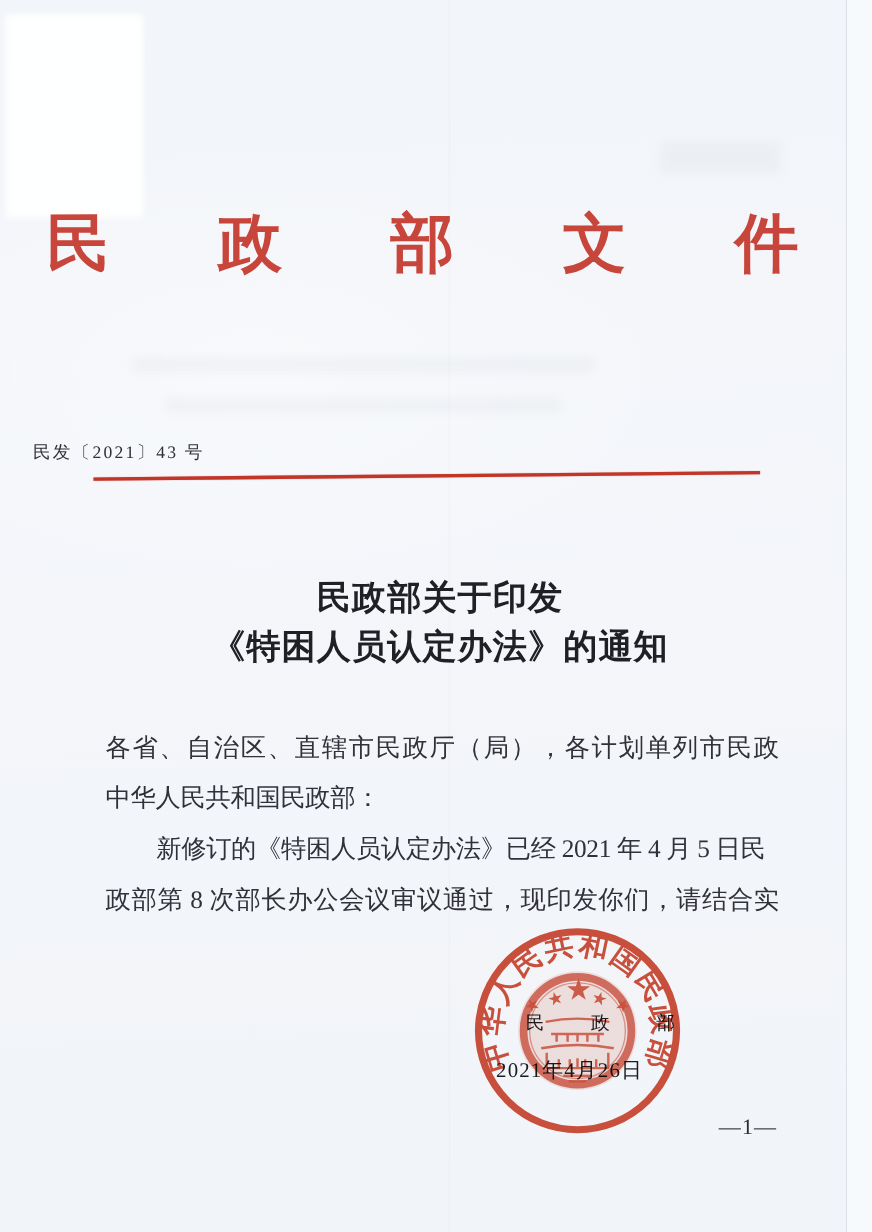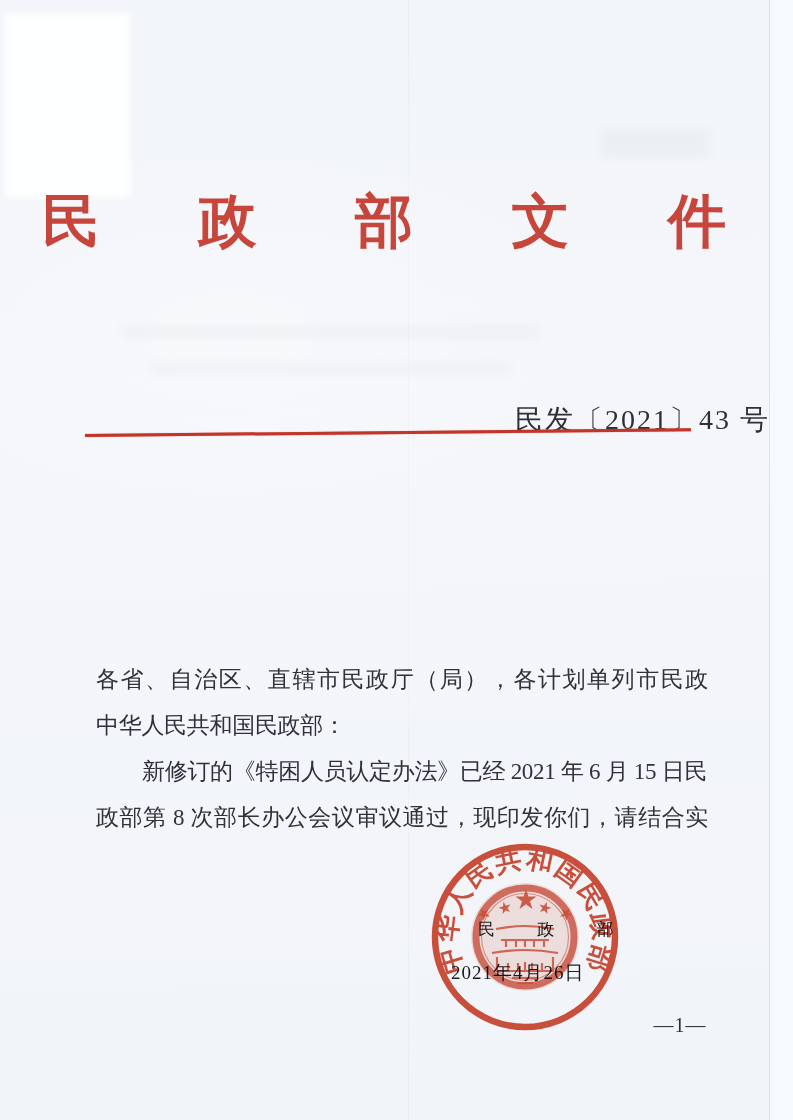--- a/index.html
+++ b/index.html
@@ -32,21 +32,21 @@
     position:absolute;left:0;top:183px;width:766px;
     text-align:center;
     font-size:58px;font-weight:bold;
     letter-spacing:42px;text-indent:42px;
     color:#c7453a;
     font-family:"Liberation Serif","DejaVu Serif",serif;
     white-space:nowrap;
   }
   .doc-number{
     position:absolute;left:30px;top:401px;width:740px;
-    text-align:right;font-size:28px;letter-spacing:2px;color:#2f2f38;
+    text-align:left;font-size:16px;letter-spacing:2px;color:#2f2f38;
     white-space:nowrap;
   }
   .red-rule{
     position:absolute;left:85px;top:434px;width:606px;height:3px;
     background:#c23529;
     transform:rotate(-0.55deg);transform-origin:left center;
     box-shadow:0 0 1px rgba(194,53,41,.6);
   }
   .doc-title{
     position:absolute;left:30px;top:522px;width:740px;
@@ -90,25 +90,29 @@
   <div class="ghost" style="left:120px;top:325px;width:420px;height:14px;"></div>
   <div class="ghost" style="left:150px;top:362px;width:360px;height:13px;"></div>
   <div class="ghost" style="left:600px;top:128px;width:110px;height:30px;"></div>
 
   <div class="header-title">民 政 部 文 件</div>
 
   <div class="doc-number">民发〔2021〕43 号</div>
 
   <div class="red-rule"></div>
 
+  <div class="doc-title">
+    <div>民政部关于印发</div>
+    <div>《特困人员认定办法》的通知</div>
+  </div>
 
   <div class="body-text">
     <div class="body-line just">各省、自治区、直辖市民政厅（局），各计划单列市民政局，新</div>
     <div class="body-line">中华人民共和国民政部：</div>
-    <div class="body-line indent">新修订的《特困人员认定办法》已经 2021 年 6 月 15 日民</div>
+    <div class="body-line indent">新修订的《特困人员认定办法》已经 2021 年 4 月 5 日民</div>
     <div class="body-line just">政部第 8 次部长办公会议审议通过，现印发你们，请结合实际遵</div>
   </div>
 
   <div class="sig-name">民 政 部</div>
   <div class="sig-date">2021年4月26日</div>
 
   <svg class="seal" viewBox="0 0 218 218">
 
     <circle cx="109" cy="111" r="90" fill="none" stroke="#d0452e" stroke-width="6.5"></circle>
 

